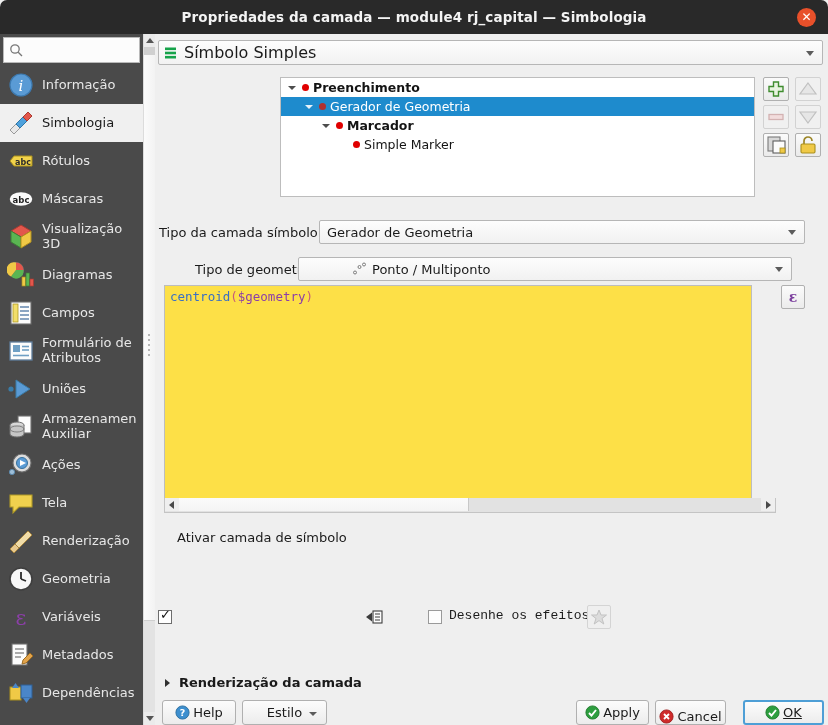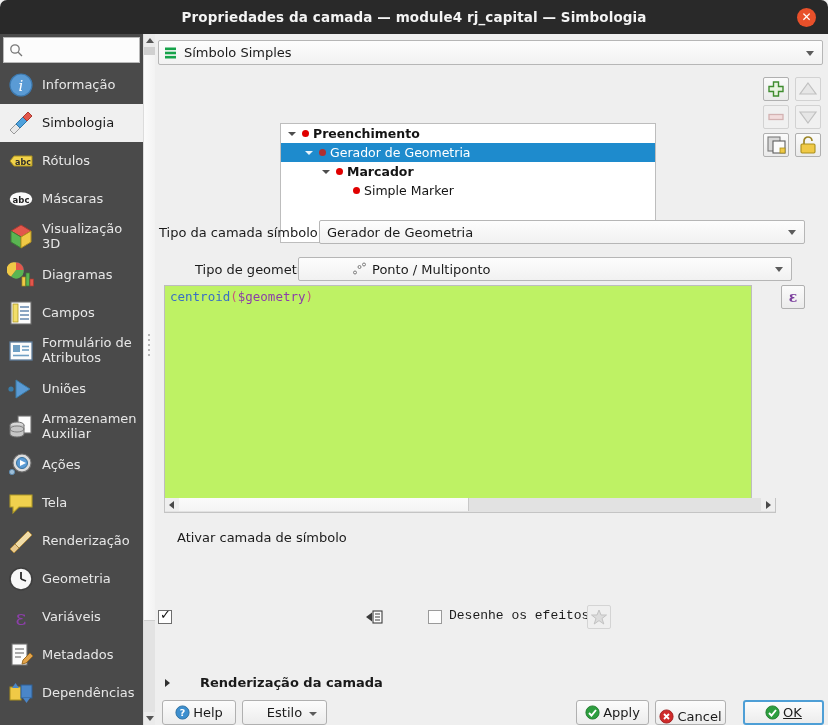--- a/index.html
+++ b/index.html
@@ -115,32 +115,31 @@
   }
   
   #renderer-combo {
     position: absolute; left: 3px; top: 6px; width: 665px; height: 25px;
     background: linear-gradient(to bottom,#fdfdfd,#f2f2f2);
     border: 1px solid #b6b6b6; border-radius: 2px;
     display: flex; align-items: center;
     cursor: pointer;
   }
   #renderer-combo .ico { margin: 0 6px 0 5px; width: 14px; height: 14px; position: relative; }
-  #renderer-combo .txt { font-size: 13px; color: #1b1b1b; }
+  #renderer-combo .txt { font-size: 16px; color: #1b1b1b; }
   .combo-arrow {
     position: absolute; right: 8px; top: 50%; margin-top: -2px;
     border-left: 4.5px solid transparent; border-right: 4.5px solid transparent;
     border-top: 5px solid #5c5c5c;
   }
   
   #layer-tree {
-    position: absolute; left: 125px; top: 43px; width: 376px; height: 120px;
+    position: absolute; left: 125px; top: 43px; width: 475px; height: 120px;
     background: #fff; border: 1px solid #bdbdbd;
     overflow: hidden;
-    margin-top: 46px;
   }
   .tree-row {
     position: relative; height: 19px; line-height: 19px;
     display: flex; align-items: center;
     font-size: 12.5px; color: #141414;
     cursor: pointer;
     white-space: nowrap;
   }
   .tree-row.sel { background: #1e8bcd; color: #fff; }
   .tree-row.bold { font-weight: bold; }
@@ -179,21 +178,21 @@
     position: absolute; height: 24px;
     background: linear-gradient(to bottom,#fdfdfd,#f1f1f1);
     border: 1px solid #b6b6b6; border-radius: 2px;
     display: flex; align-items: center;
     font-size: 13px; color: #1b1b1b;
     cursor: pointer;
   }
   
   #expr-box {
     position: absolute; left: 9px; top: 251px; width: 588px; height: 220px;
-    background: #bef264; border: 1px solid #bdbdbd;
+    background: #fde047; border: 1px solid #bdbdbd;
     overflow: hidden;
   }
   #expr-text {
     position: absolute; left: 5px; top: 3px;
     font-family: "DejaVu Sans Mono", "Liberation Mono", monospace;
     font-size: 12.5px; white-space: pre;
   }
   .tk-fn { color: #3a6fc4; }
   .tk-paren { color: #c75a7a; }
   .tk-var { color: #8c3fa8; }
@@ -255,21 +254,20 @@
     position: absolute; left: 432px; top: 571px; width: 24px; height: 24px;
     background: #efefef; border: 1px solid #d4d4d4; border-radius: 2px;
     cursor: default;
   }
   
   #layer-render {
     position: absolute; left: 6px; top: 641px;
     display: flex; align-items: center;
     font-size: 13px; font-weight: bold; color: #1a1a1a;
     cursor: pointer;
-    gap: 21px;
   }
   #layer-render .caret {
     width: 14px; height: 14px; position: relative; margin-right: 4px;
   }
   #layer-render .caret::after {
     content: ""; position: absolute; left: 4px; top: 3px;
     border-top: 4.5px solid transparent; border-bottom: 4.5px solid transparent;
     border-left: 5.5px solid #303030;
   }
   

